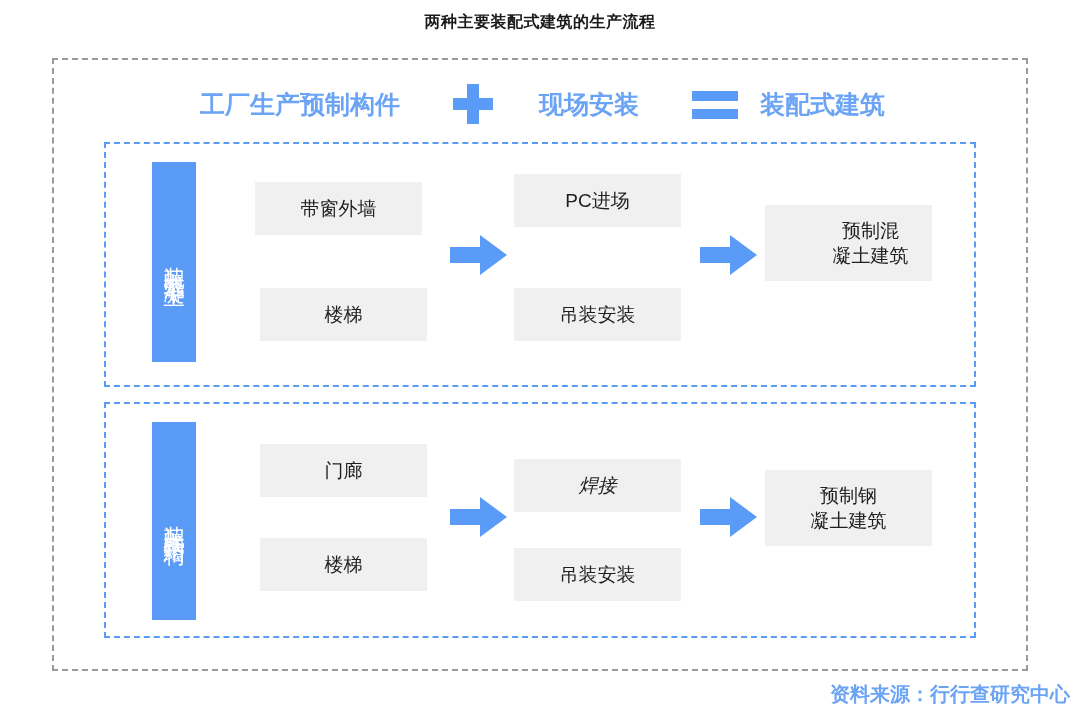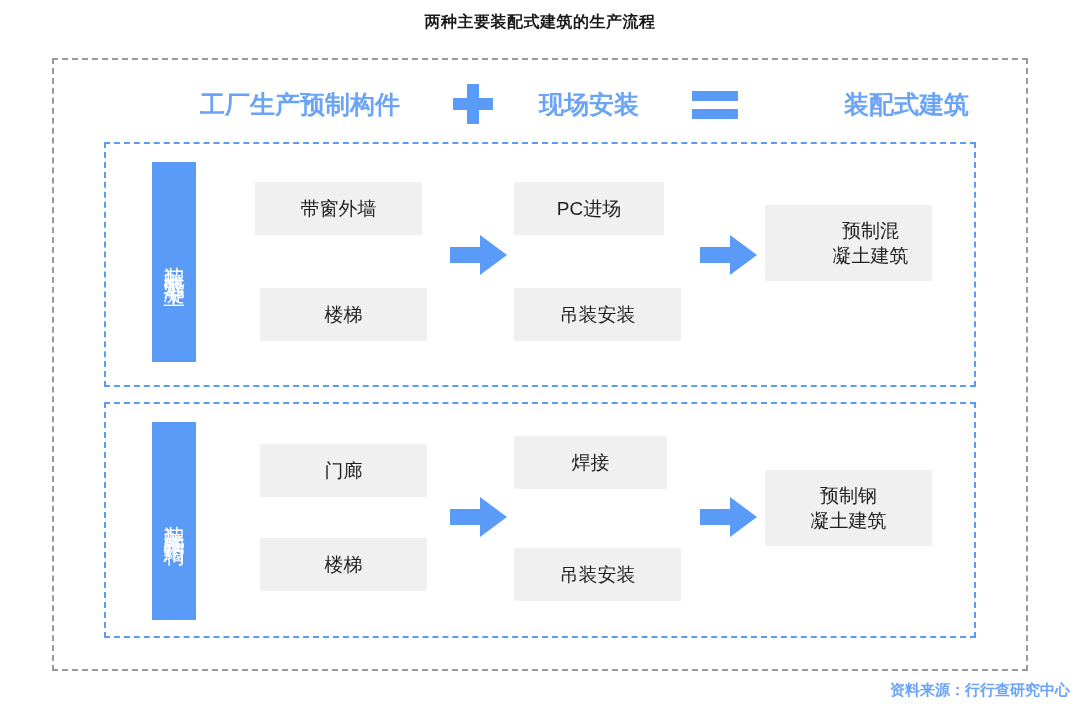--- a/index.html
+++ b/index.html
@@ -50,21 +50,21 @@
   .eq-text {
     position: absolute;
     font-size: 25px;
     font-weight: bold;
     color: #6ba4f5;
     white-space: nowrap;
     top: 6px;
   }
   .eq-term-1 { left: 148px; }
   .eq-term-2 { left: 487px; }
-  .eq-term-3 { left: 792px; }
+  .eq-term-3 { left: 708px; }
 
   .icon-plus {
     position: absolute;
     left: 399px;
     top: 0px;
     width: 44px;
     height: 44px;
   }
   .icon-plus::before,
   .icon-plus::after {
@@ -138,49 +138,49 @@
     align-items: center;
     justify-content: center;
     text-align: center;
     line-height: 1.32;
     box-sizing: border-box;
   }
 
   
   .r1-c1-a { left: 255px; top: 182px; width: 167px; height: 53px; }
   .r1-c1-b { left: 260px; top: 288px; width: 167px; height: 53px; }
-  .r1-c2-a { left: 514px; top: 182px; width: 150px; height: 53px; }
+  .r1-c2-a { left: 514px; top: 174px; width: 167px; height: 53px; }
   .r1-c2-b { left: 514px; top: 288px; width: 167px; height: 53px; }
   .r1-out  { left: 765px; top: 205px; width: 167px; height: 76px; padding-left: 44px; }
 
   
   .r2-c1-a { left: 260px; top: 444px; width: 167px; height: 53px; }
   .r2-c1-b { left: 260px; top: 538px; width: 167px; height: 53px; }
-  .r2-c2-a { left: 514px; top: 436px; width: 153px; height: 53px; }
+  .r2-c2-a { left: 514px; top: 459px; width: 167px; height: 53px; font-style: italic; }
   .r2-c2-b { left: 514px; top: 548px; width: 167px; height: 53px; }
   .r2-out  { left: 765px; top: 470px; width: 167px; height: 76px; }
 
   
   .arrow {
     position: absolute;
     width: 58px;
     height: 44px;
   }
   .arrow svg { display: block; width: 58px; height: 44px; }
   .a1-1 { left: 450px; top: 233px; }
   .a1-2 { left: 700px; top: 233px; }
   .a2-1 { left: 450px; top: 495px; }
   .a2-2 { left: 700px; top: 495px; }
 
   
   .source-note {
     position: absolute;
     right: 10px;
     top: 681px;
-    font-size: 15px;
+    font-size: 20px;
     font-weight: bold;
     color: #6ba4f5;
     white-space: nowrap;
   }
 </style>
 </head>
 <body>
 
 <div class="page-title">两种主要装配式建筑的生产流程</div>
 

